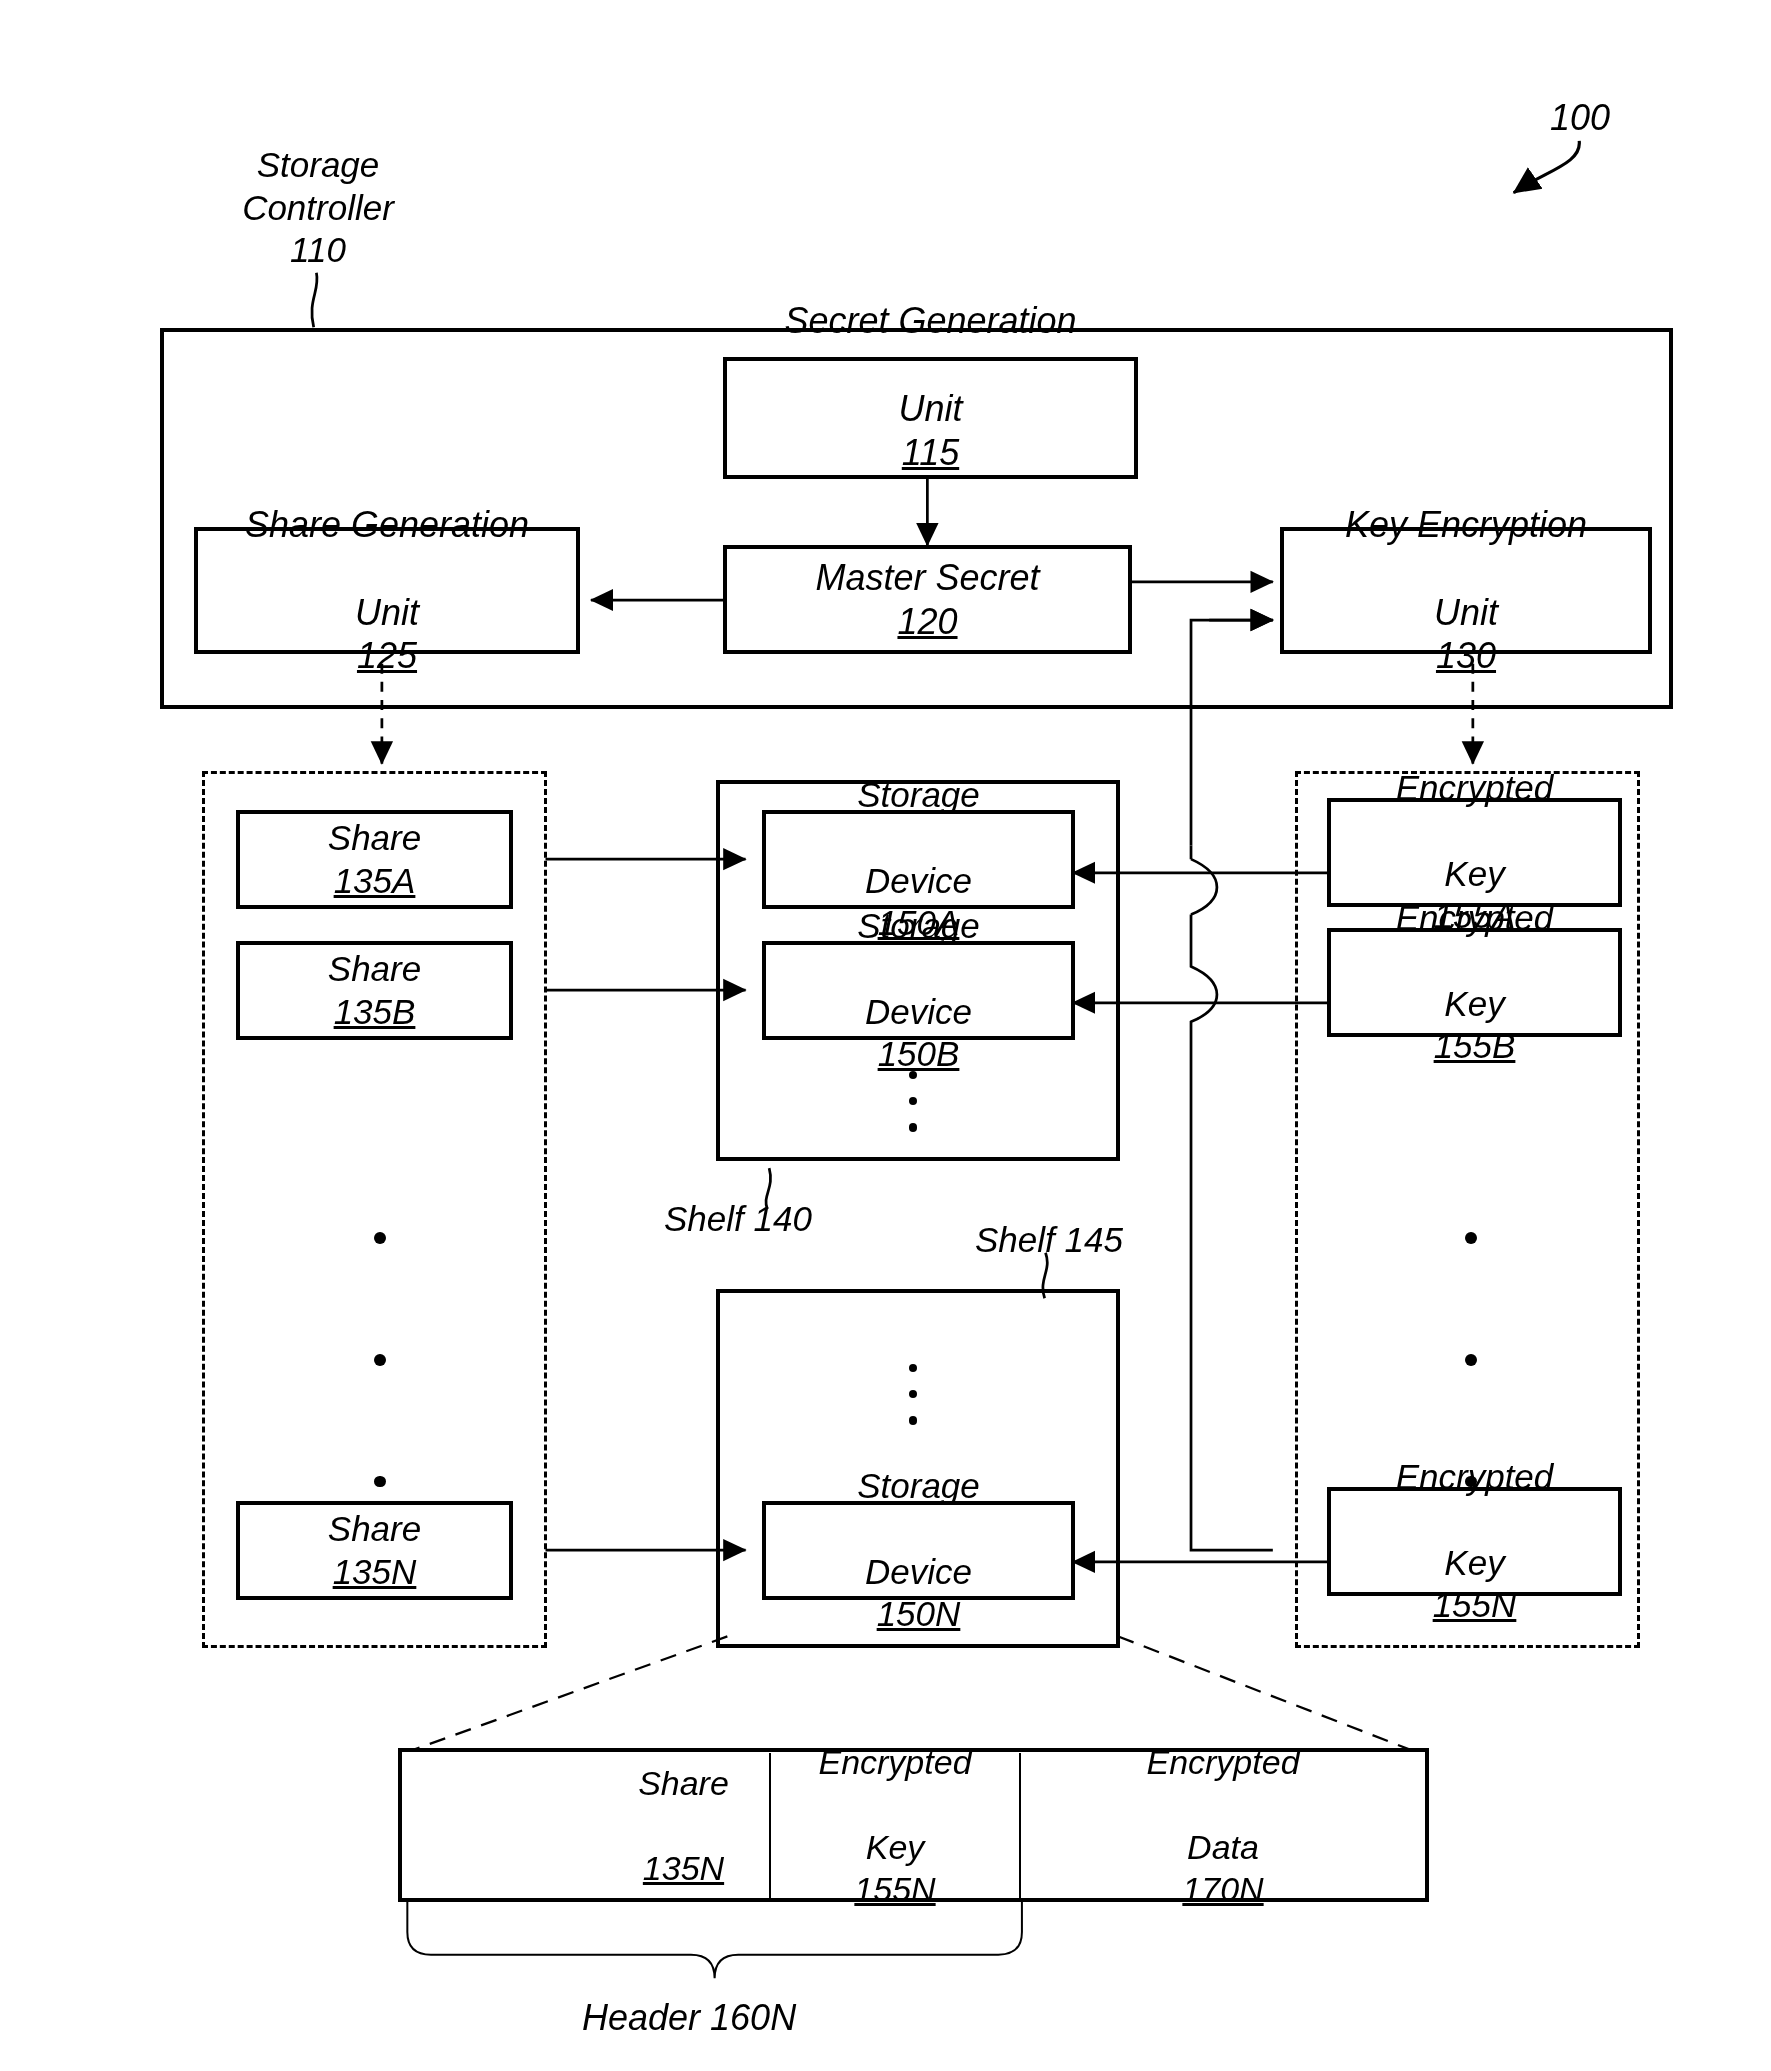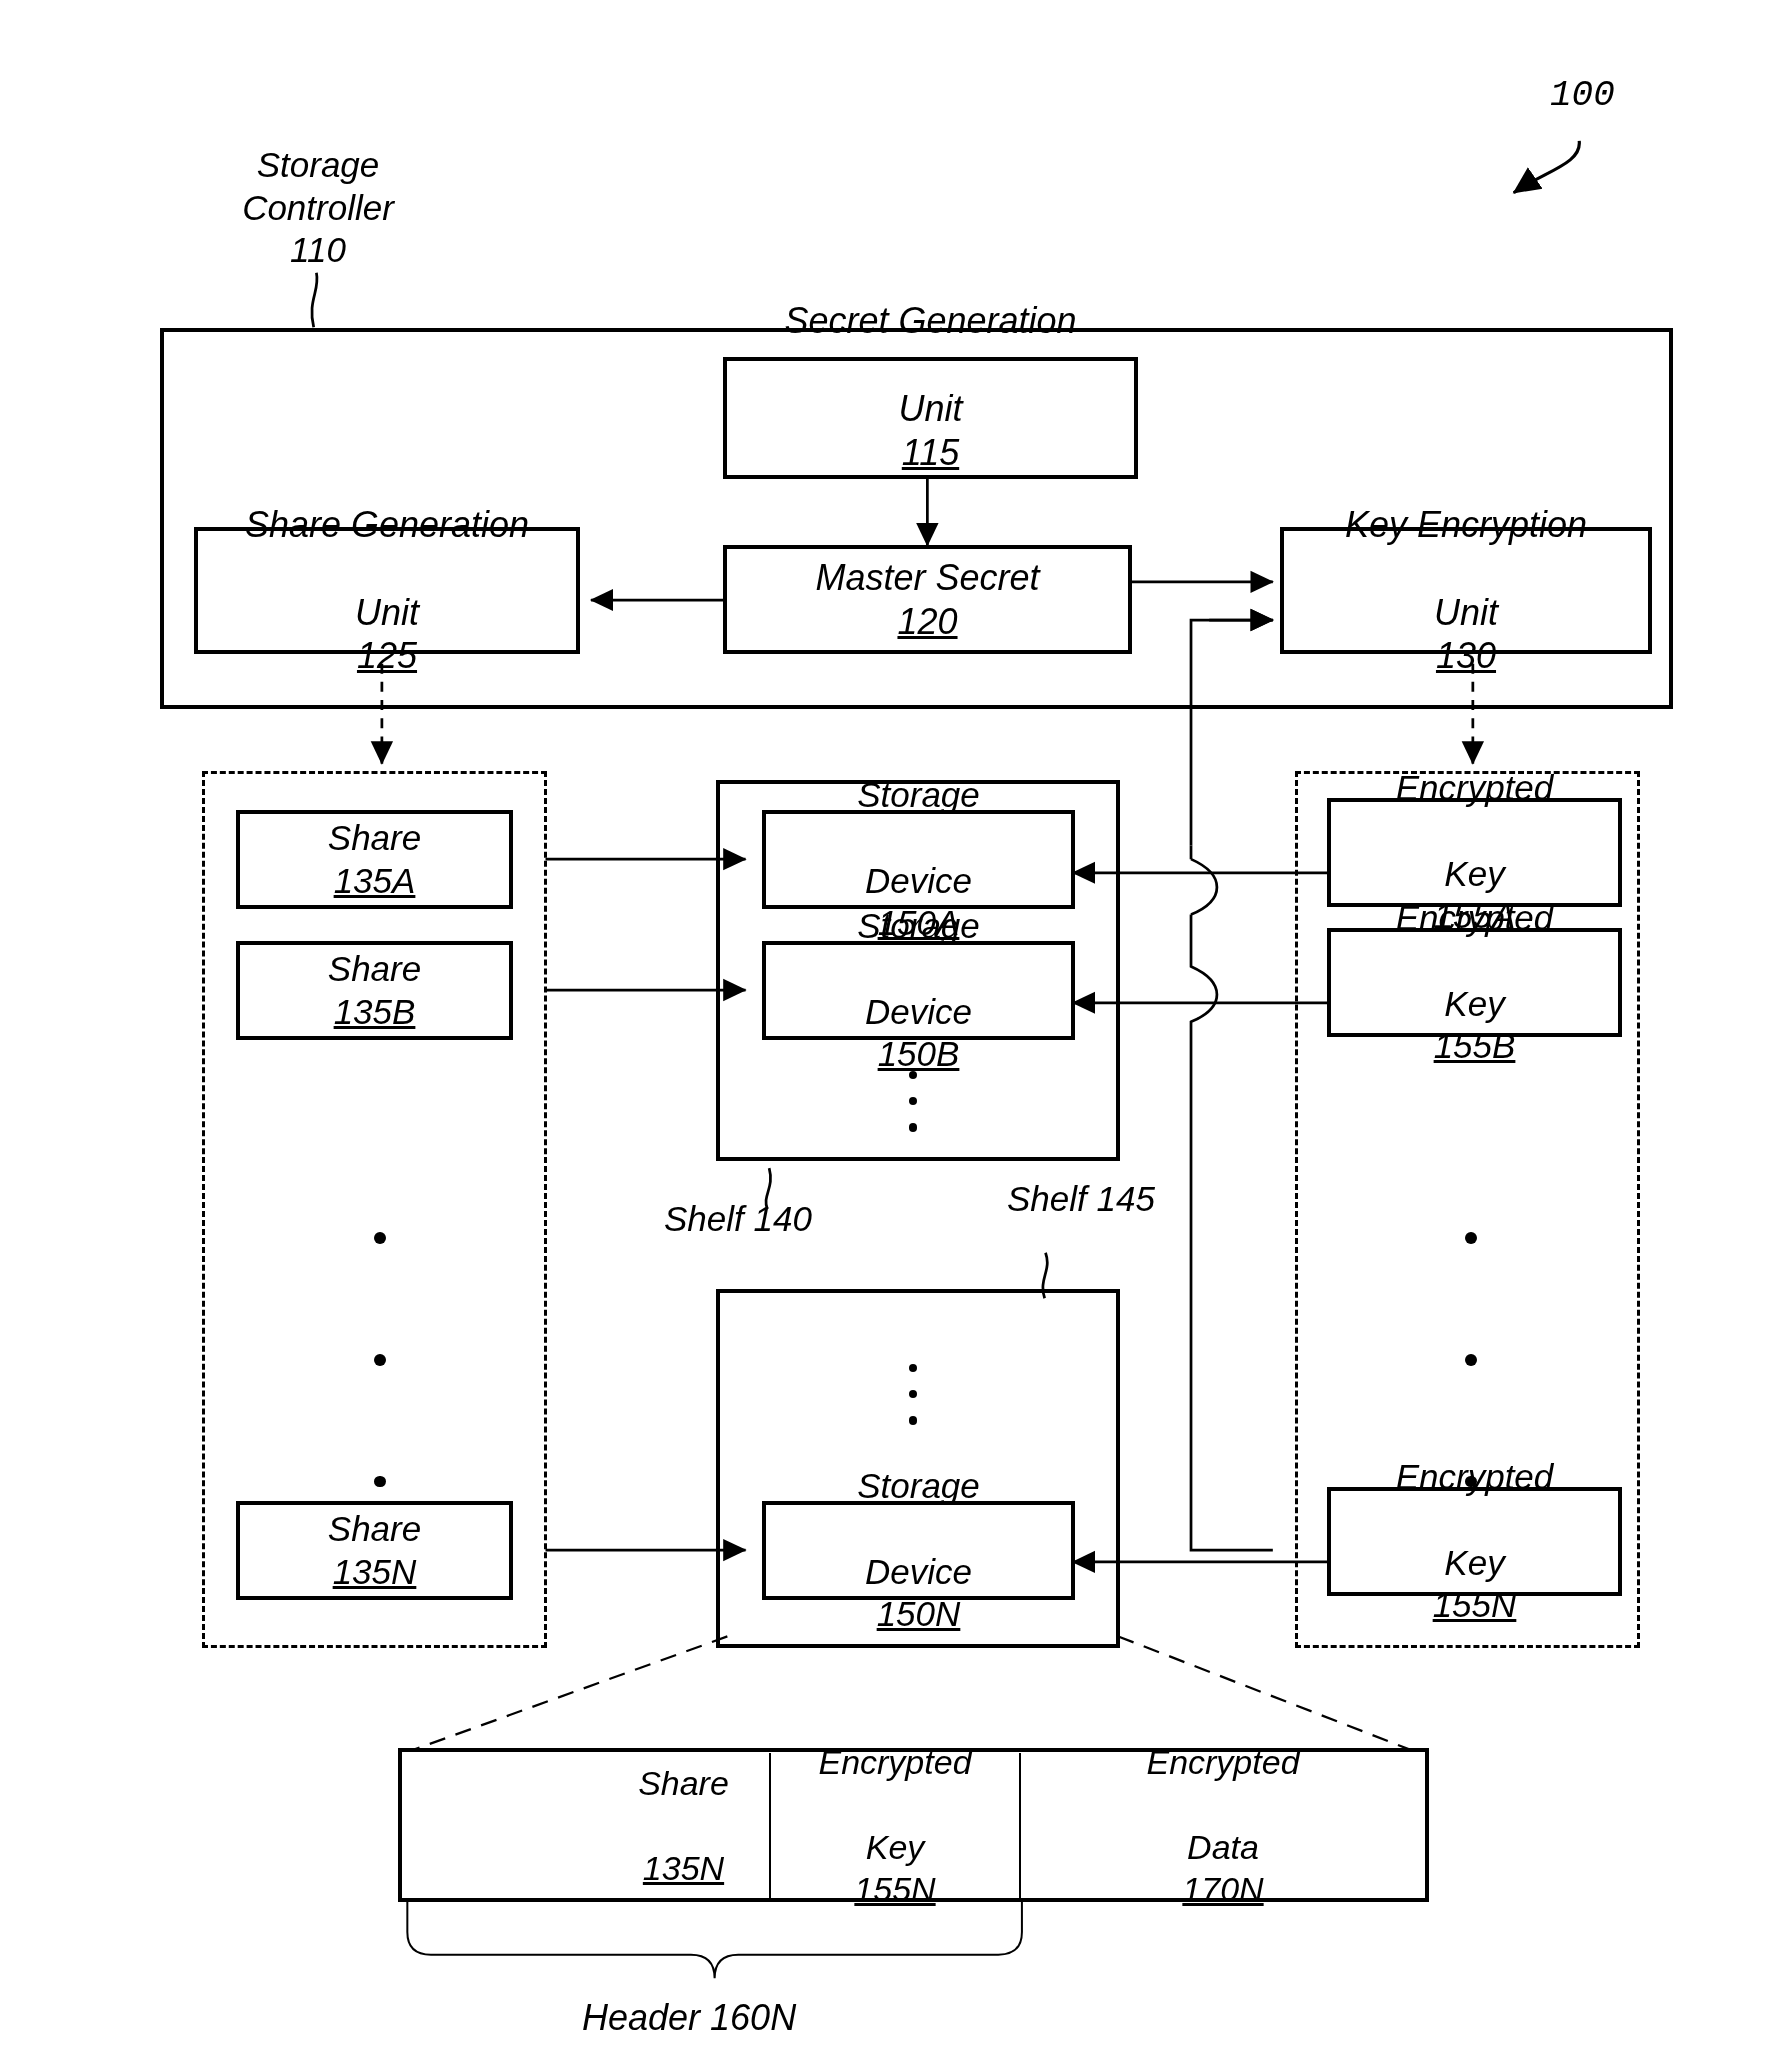--- a/index.html
+++ b/index.html
@@ -102,21 +102,21 @@
       <path d="M1230,1800 L1565,1930" stroke-width="2.5" stroke-dasharray="18 12"></path>
 
       <path d="M448,2090 L448,2125 Q448,2150 474,2150
                L760,2150 Q786,2150 786,2176
                Q786,2150 812,2150
                L1098,2150 Q1124,2150 1124,2125
                L1124,2090" stroke-width="2.2"></path>
     </g>
   </svg>
 
-  <div class="lbl" style="left:1550px;top:74px;font-size:36px;font-family:Liberation Mono, monospace;">100</div>
+  <div class="lbl" style="left:1550px;top:96px;font-size:36px;">100</div>
 
   <div class="lbl" style="left:227px;top:144px;font-size:35px;text-align:center;width:182px;"><span>Storage
 Controller
 110</span></div>
 
   <div class="plainbx" style="left:162px;top:330px;width:1509px;height:377px;"></div>
 
   <div class="bx" style="left:725px;top:359px;width:411px;height:118px;align-items:flex-end;">
     <span style="font-size:36px;"><span>Secret Generation</span><br><span>Unit </span><span class="ref">115</span></span>
   </div>
@@ -184,21 +184,21 @@
     <i></i>
       <i></i>
       <i></i>
   </div>
 
   <div class="bx" style="left:764px;top:1503px;width:309px;height:95px;">
     <span style="font-size:35px;"><span>Storage</span><br><span>Device </span><span class="ref">150N</span></span>
   </div>
 
   <div class="lbl" style="left:664px;top:1198px;font-size:35px;">Shelf 140</div>
-  <div class="lbl" style="left:975px;top:1178px;font-size:35px;margin-left:32px;">Shelf 145</div>
+  <div class="lbl" style="left:975px;top:1219px;font-size:35px;">Shelf 145</div>
 
   <div class="dashbx" style="left:1295px;top:771px;width:345px;height:877px;"></div>
 
   <div class="bx" style="left:1329px;top:800px;width:291px;height:105px;">
     <span style="font-size:35px;"><span>Encrypted</span><br><span>Key </span><span class="ref">155A</span></span>
   </div>
   <div class="bx" style="left:1329px;top:930px;width:291px;height:105px;">
     <span style="font-size:35px;"><span>Encrypted</span><br><span>Key </span><span class="ref">155B</span></span>
   </div>
   <div class="bx" style="left:1329px;top:1489px;width:291px;height:105px;">

